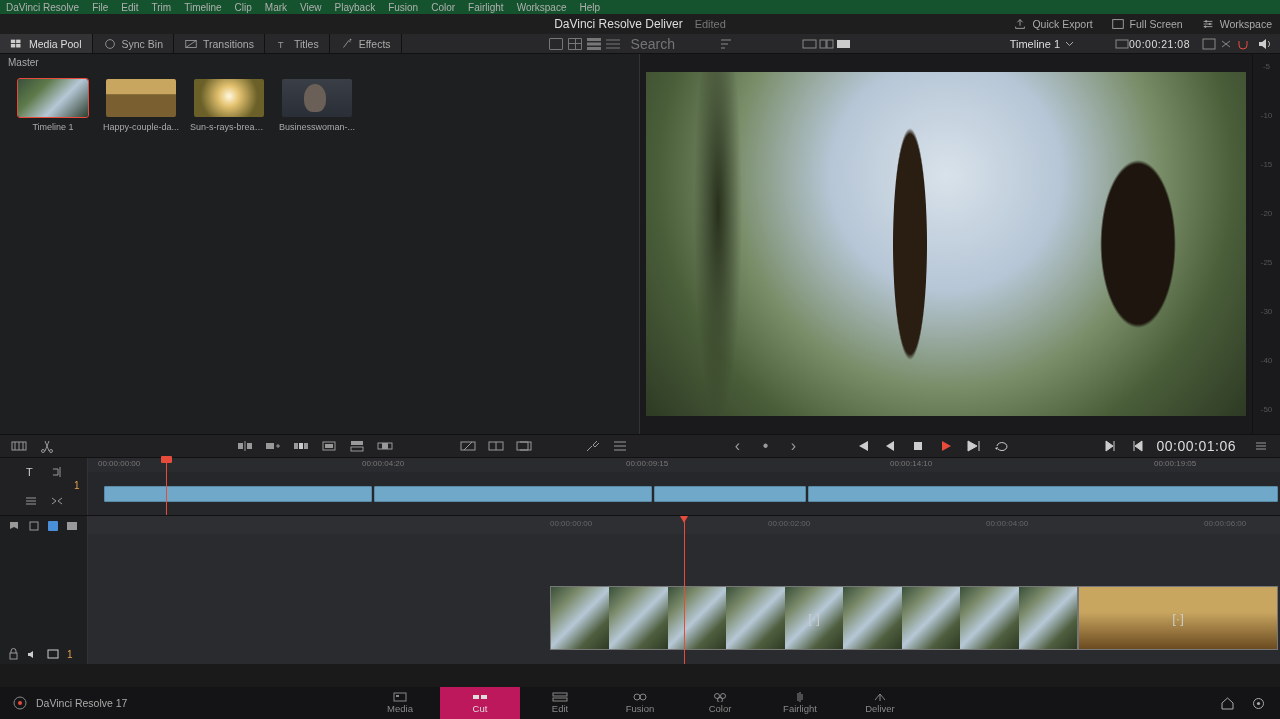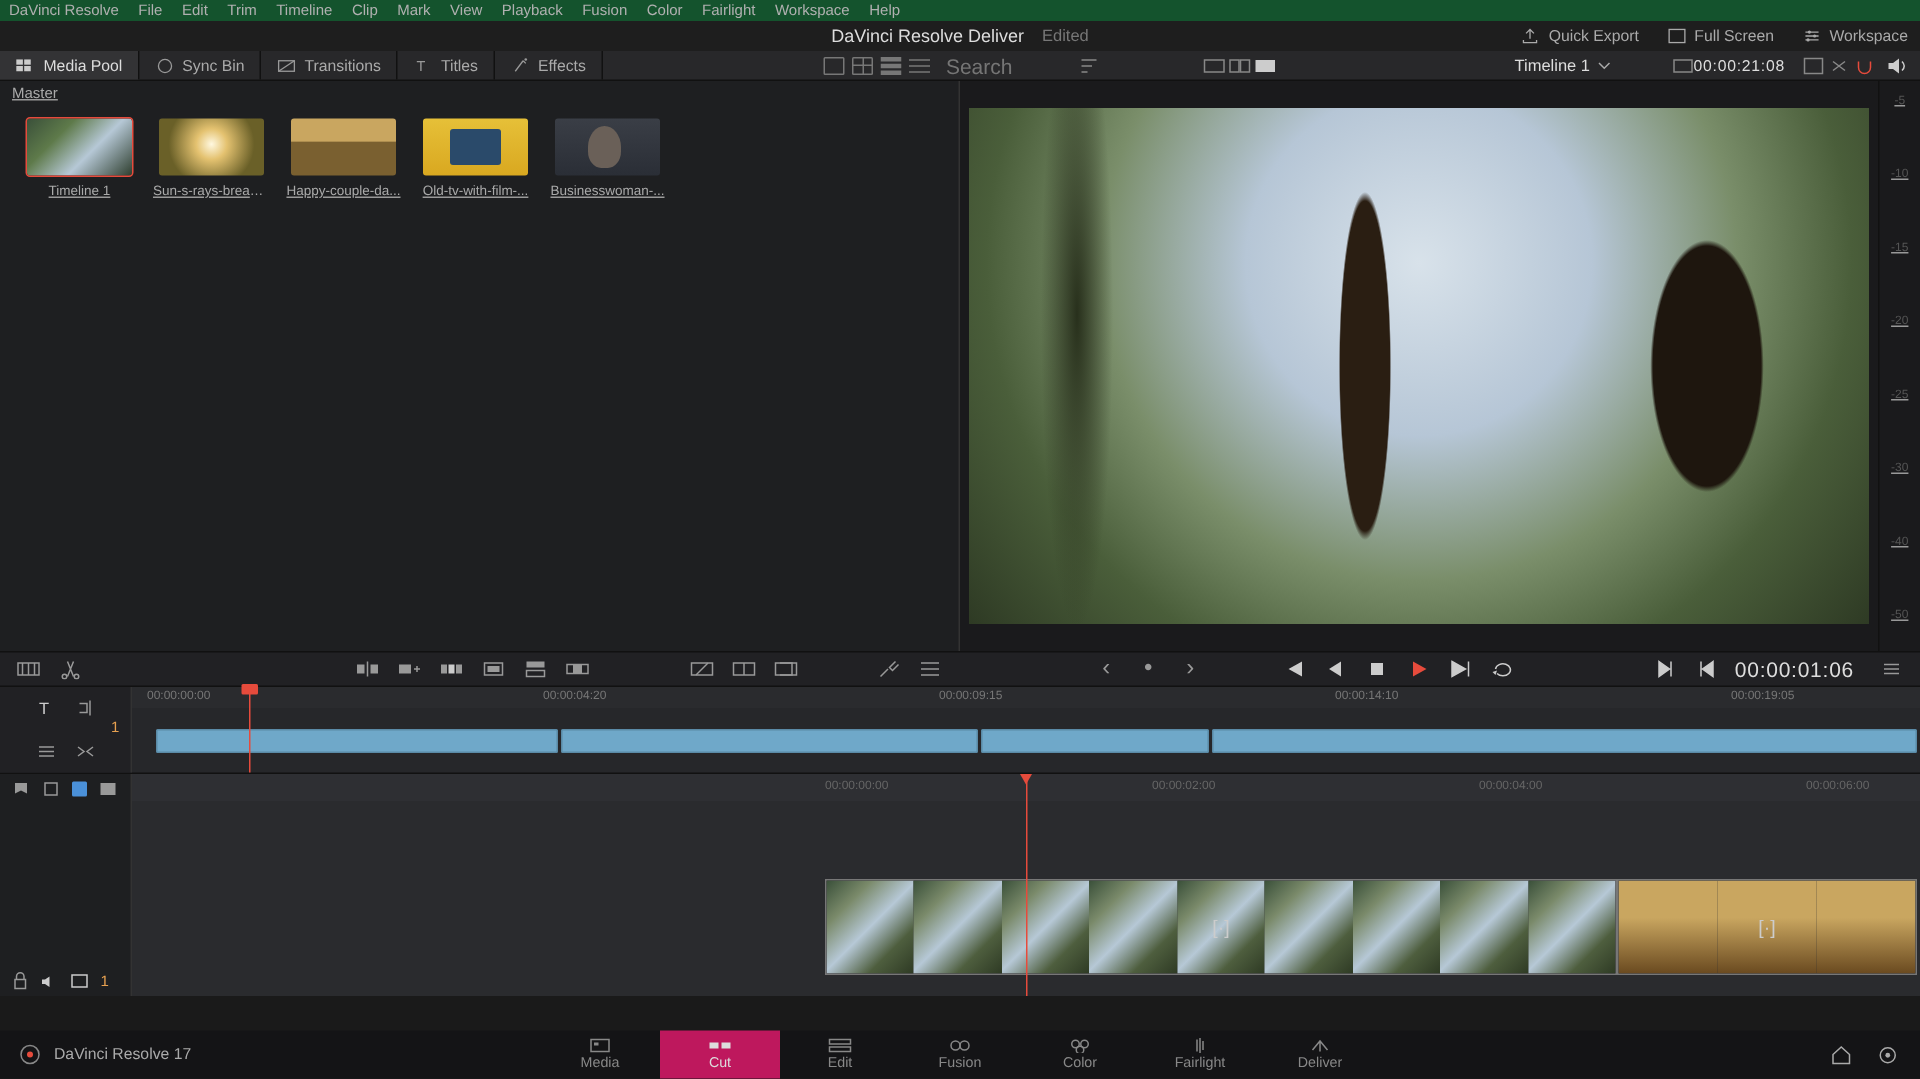--- a/index.html
+++ b/index.html
@@ -21,21 +21,21 @@
 .mini-icon { width:14px; height:12px; border:1px solid #777; border-radius:1px; display:inline-block; }
 .mini-icon.thumb { display:grid; grid-template-columns:1fr 1fr; grid-template-rows:1fr 1fr; gap:1px; padding:1px; border:none; background:#777; }
 .mini-icon.thumb i{ background:#28282a; }
 .search-field { background:transparent; border:none; color:#aaa; font-size:14px; padding:0 6px; width:90px; outline:none; }
 .tr-spacer{ width:60px; }
 .timeline-name { margin-left:auto; margin-right:40px; color:#ddd; font-size:11px; display:flex; align-items:center; gap:5px;}
 .tc-main-top { color:#ddd; font-size:10.5px; margin-right:12px; letter-spacing:0.5px;text-align:right;}
 .tiny-btns { display:flex; gap:2px; align-items:center; }
 .tiny { width:15px; height:13px; display:flex; align-items:center; justify-content:center; }
 
-.workarea { display:flex; height:380px;text-decoration:underline; }
+.workarea { display:flex; height:380px; }
 .left-pool { width:640px; background:#1e1f21; border-right:1px solid #333; }
 .master-lbl { font-size:10px; color:#aaa; padding:3px 8px; }
 .thumb-grid { display:flex; gap:10px; padding:8px 14px; }
 .clip-thumb { width:78px; }
 .clip-thumb .tbox { width:70px; height:38px; border-radius:2px; margin:0 auto; }
 .clip-thumb.selected .tbox { outline:1px solid #e64b3c; }
 .clip-thumb .tlbl { font-size:9px; color:#aaa; text-align:center; margin-top:5px; white-space:nowrap; overflow:hidden; text-overflow:ellipsis; }
 .tbox.c1 { background: linear-gradient(135deg,#3a503a 0%,#5e7a4a 30%,#b6c8d6 60%,#2e3e2e 100%); }
 .tbox.c2 { background: radial-gradient(circle at 50% 45%, #fff8e0 0%, #e4c270 25%, #6a6028 70%); }
 .tbox.c3 { background: linear-gradient(#c9a660 40%, #7a6030 41%, #7a6030 100%); }
@@ -277,30 +277,26 @@
 
 <div class="workarea">
   <div class="left-pool">
     <div class="master-lbl">Master</div>
     <div class="thumb-grid" id="thumb-grid">
         <div class="clip-thumb selected">
           <div class="tbox c1"></div>
           <div class="tlbl">Timeline 1</div>
         </div>
         <div class="clip-thumb">
-          <div class="tbox c2"></div>
-          <div class="tlbl">Sun-s-rays-breaki...</div>
-        </div>
-        <div class="clip-thumb">
           <div class="tbox c3"></div>
           <div class="tlbl">Happy-couple-da...</div>
         </div>
         <div class="clip-thumb">
-          <div class="tbox c4"></div>
-          <div class="tlbl">Old-tv-with-film-...</div>
+          <div class="tbox c2"></div>
+          <div class="tlbl">Sun-s-rays-breaki...</div>
         </div>
         <div class="clip-thumb">
           <div class="tbox c5"></div>
           <div class="tlbl">Businesswoman-...</div>
         </div>
       </div>
   </div>
   <div class="viewer-wrap">
     <div class="viewer">
       <div class="viewer-img"></div>

